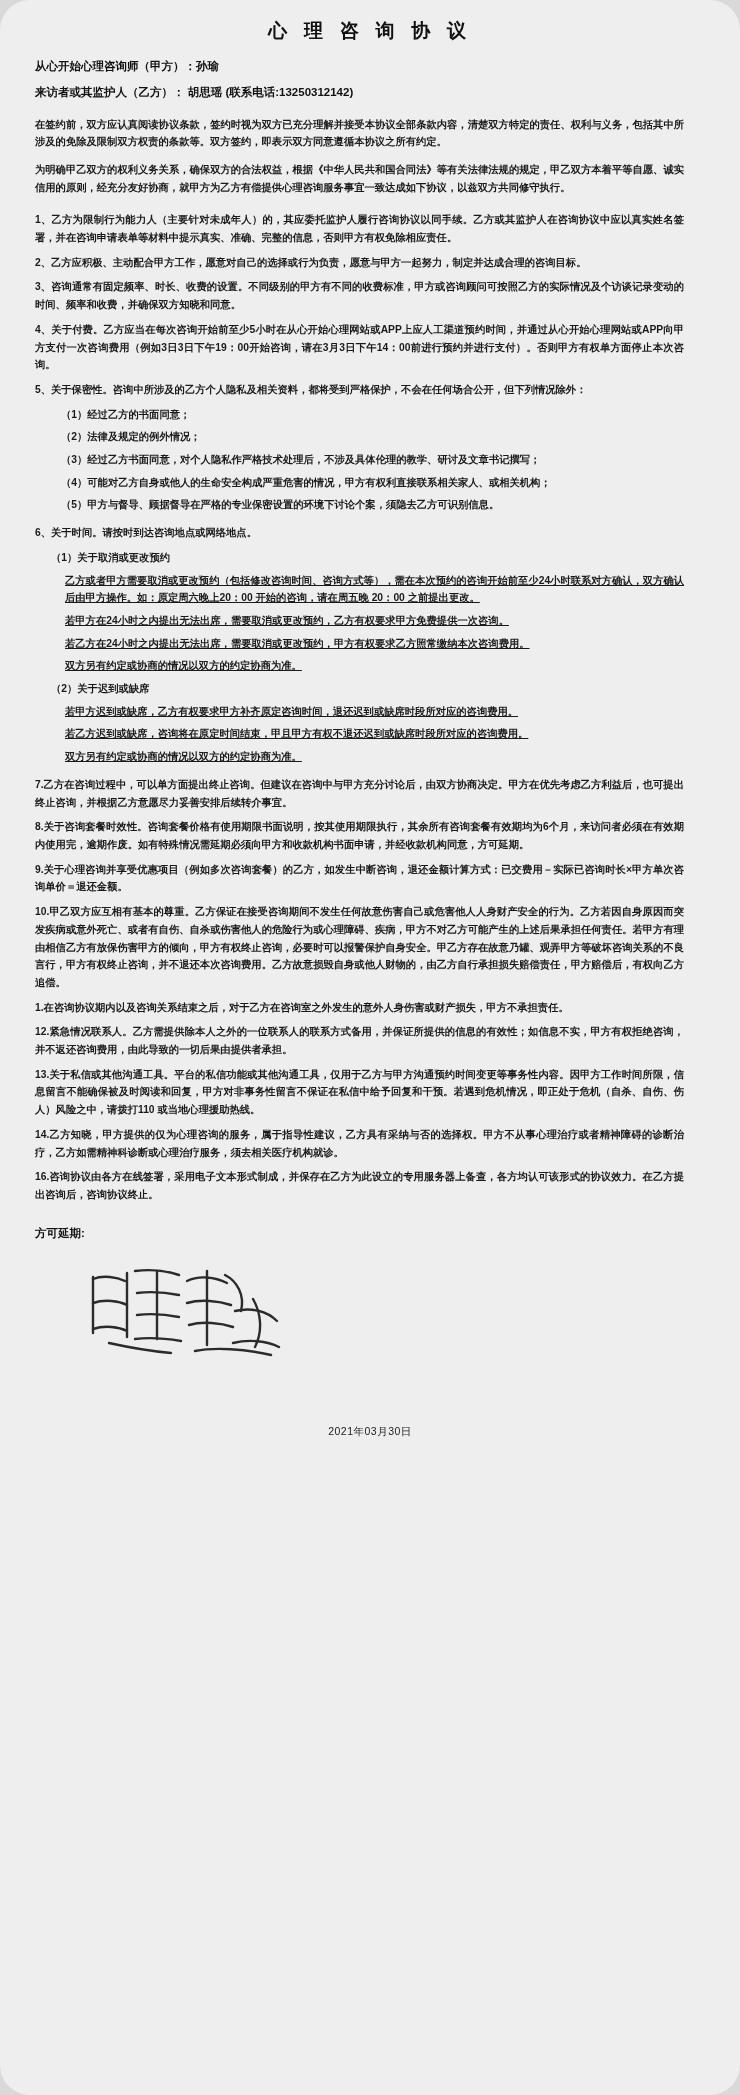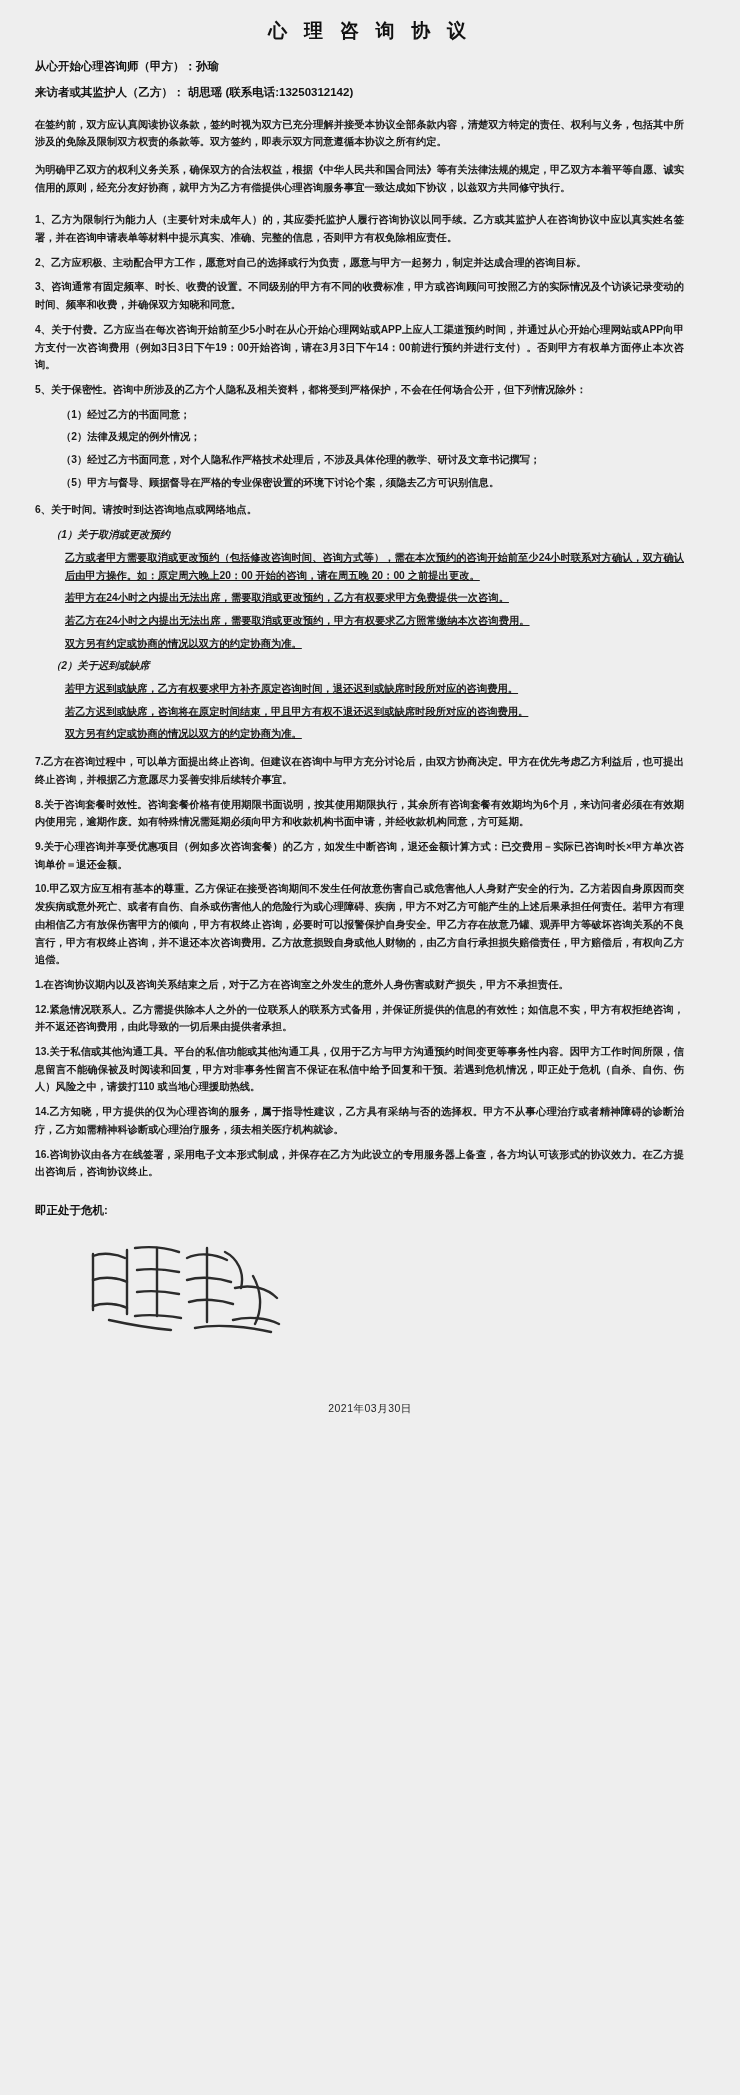--- a/index.html
+++ b/index.html
@@ -11,20 +11,21 @@
     font-family: "Liberation Sans", "DejaVu Sans", sans-serif;
   }
   .page {
     width: 740px;
     min-height: 2095px;
     margin: 0 auto;
     background: #eeeeee;
     position: relative;
     box-sizing: border-box;
     padding: 0;
+    border-radius: 30px;
   }
   .doc-title {
     text-align: center;
     font-size: 19px;
     font-weight: bold;
     letter-spacing: 6px;
     color: #111;
     padding-top: 18px;
     padding-bottom: 14px;
     font-family: "Liberation Serif", "DejaVu Serif", serif;
@@ -63,21 +64,20 @@
     font-weight: bold;
   }
   .sub2 {
     font-size: 10.3px;
     color: #1a1a1a;
     line-height: 1.72;
     margin: 0 0 5px 0;
     padding-left: 16px;
     text-align: justify;
     font-weight: bold;
-    font-style: italic;
   }
   .sub3 {
     font-size: 10.3px;
     color: #1a1a1a;
     line-height: 1.72;
     margin: 0 0 5px 0;
     padding-left: 30px;
     text-align: justify;
     font-weight: bold;
     text-decoration: underline;
@@ -128,20 +128,21 @@
 
     <div class="para">1、乙方为限制行为能力人（主要针对未成年人）的，其应委托监护人履行咨询协议以同手续。乙方或其监护人在咨询协议中应以真实姓名签署，并在咨询申请表单等材料中提示真实、准确、完整的信息，否则甲方有权免除相应责任。</div>
     <div class="para">2、乙方应积极、主动配合甲方工作，愿意对自己的选择或行为负责，愿意与甲方一起努力，制定并达成合理的咨询目标。</div>
     <div class="para">3、咨询通常有固定频率、时长、收费的设置。不同级别的甲方有不同的收费标准，甲方或咨询顾问可按照乙方的实际情况及个访谈记录变动的时间、频率和收费，并确保双方知晓和同意。</div>
     <div class="para">4、关于付费。乙方应当在每次咨询开始前至少5小时在从心开始心理网站或APP上应人工渠道预约时间，并通过从心开始心理网站或APP向甲方支付一次咨询费用（例如3日3日下午19：00开始咨询，请在3月3日下午14：00前进行预约并进行支付）。否则甲方有权单方面停止本次咨询。</div>
     <div class="para bold">5、关于保密性。咨询中所涉及的乙方个人隐私及相关资料，都将受到严格保护，不会在任何场合公开，但下列情况除外：</div>
 
     <div class="sub">（1）经过乙方的书面同意；</div>
     <div class="sub">（2）法律及规定的例外情况；</div>
     <div class="sub">（3）经过乙方书面同意，对个人隐私作严格技术处理后，不涉及具体伦理的教学、研讨及文章书记撰写；</div>
+    <div class="sub">（4）可能对乙方自身或他人的生命安全构成严重危害的情况，甲方有权利直接联系相关家人、或相关机构；</div>
     <div class="sub">（5）甲方与督导、顾据督导在严格的专业保密设置的环境下讨论个案，须隐去乙方可识别信息。</div>
 
     <div class="spacer-sm"></div>
 
     <div class="para bold">6、关于时间。请按时到达咨询地点或网络地点。</div>
     <div class="sub2">（1）关于取消或更改预约</div>
     <div class="sub3">乙方或者甲方需要取消或更改预约（包括修改咨询时间、咨询方式等），需在本次预约的咨询开始前至少24小时联系对方确认，双方确认后由甲方操作。如：原定周六晚上20：00 开始的咨询，请在周五晚 20：00 之前提出更改。</div>
     <div class="sub3">若甲方在24小时之内提出无法出席，需要取消或更改预约，乙方有权要求甲方免费提供一次咨询。</div>
     <div class="sub3">若乙方在24小时之内提出无法出席，需要取消或更改预约，甲方有权要求乙方照常缴纳本次咨询费用。</div>
     <div class="sub3">双方另有约定或协商的情况以双方的约定协商为准。</div>
@@ -155,21 +156,21 @@
     <div class="para">7.乙方在咨询过程中，可以单方面提出终止咨询。但建议在咨询中与甲方充分讨论后，由双方协商决定。甲方在优先考虑乙方利益后，也可提出终止咨询，并根据乙方意愿尽力妥善安排后续转介事宜。</div>
     <div class="para bold">8.关于咨询套餐时效性。咨询套餐价格有使用期限书面说明，按其使用期限执行，其余所有咨询套餐有效期均为6个月，来访问者必须在有效期内使用完，逾期作废。如有特殊情况需延期必须向甲方和收款机构书面申请，并经收款机构同意，方可延期。</div>
     <div class="para bold">9.关于心理咨询并享受优惠项目（例如多次咨询套餐）的乙方，如发生中断咨询，退还金额计算方式：已交费用－实际已咨询时长×甲方单次咨询单价＝退还金额。</div>
     <div class="para">10.甲乙双方应互相有基本的尊重。乙方保证在接受咨询期间不发生任何故意伤害自己或危害他人人身财产安全的行为。乙方若因自身原因而突发疾病或意外死亡、或者有自伤、自杀或伤害他人的危险行为或心理障碍、疾病，甲方不对乙方可能产生的上述后果承担任何责任。若甲方有理由相信乙方有放保伤害甲方的倾向，甲方有权终止咨询，必要时可以报警保护自身安全。甲乙方存在故意乃罐、观弄甲方等破坏咨询关系的不良言行，甲方有权终止咨询，并不退还本次咨询费用。乙方故意损毁自身或他人财物的，由乙方自行承担损失赔偿责任，甲方赔偿后，有权向乙方追偿。</div>
     <div class="para">1.在咨询协议期内以及咨询关系结束之后，对于乙方在咨询室之外发生的意外人身伤害或财产损失，甲方不承担责任。</div>
     <div class="para">12.紧急情况联系人。乙方需提供除本人之外的一位联系人的联系方式备用，并保证所提供的信息的有效性；如信息不实，甲方有权拒绝咨询，并不返还咨询费用，由此导致的一切后果由提供者承担。</div>
     <div class="para">13.关于私信或其他沟通工具。平台的私信功能或其他沟通工具，仅用于乙方与甲方沟通预约时间变更等事务性内容。因甲方工作时间所限，信息留言不能确保被及时阅读和回复，甲方对非事务性留言不保证在私信中给予回复和干预。若遇到危机情况，即正处于危机（自杀、自伤、伤人）风险之中，请拨打110 或当地心理援助热线。</div>
     <div class="para">14.乙方知晓，甲方提供的仅为心理咨询的服务，属于指导性建议，乙方具有采纳与否的选择权。甲方不从事心理治疗或者精神障碍的诊断治疗，乙方如需精神科诊断或心理治疗服务，须去相关医疗机构就诊。</div>
     <div class="para">16.咨询协议由各方在线签署，采用电子文本形式制成，并保存在乙方为此设立的专用服务器上备查，各方均认可该形式的协议效力。在乙方提出咨询后，咨询协议终止。</div>
 
-    <div class="sign-label">即正处于危机:</div>
+    <div class="sign-label">方可延期:</div>
 
     <div class="signature-area">
       <svg class="signature-svg" width="220" height="120" viewBox="0 0 220 120">
         <g fill="none" stroke="#2b2b2b" stroke-width="2.4" stroke-linecap="round" stroke-linejoin="round">
           <path d="M18 22 L18 78"></path>
           <path d="M18 24 C28 20, 42 22, 50 26"></path>
           <path d="M18 48 C30 44, 44 46, 52 50"></path>
           <path d="M18 74 C30 70, 44 72, 52 76"></path>
           <path d="M52 18 L52 82"></path>
           <path d="M60 16 C76 14, 92 16, 104 20"></path>

